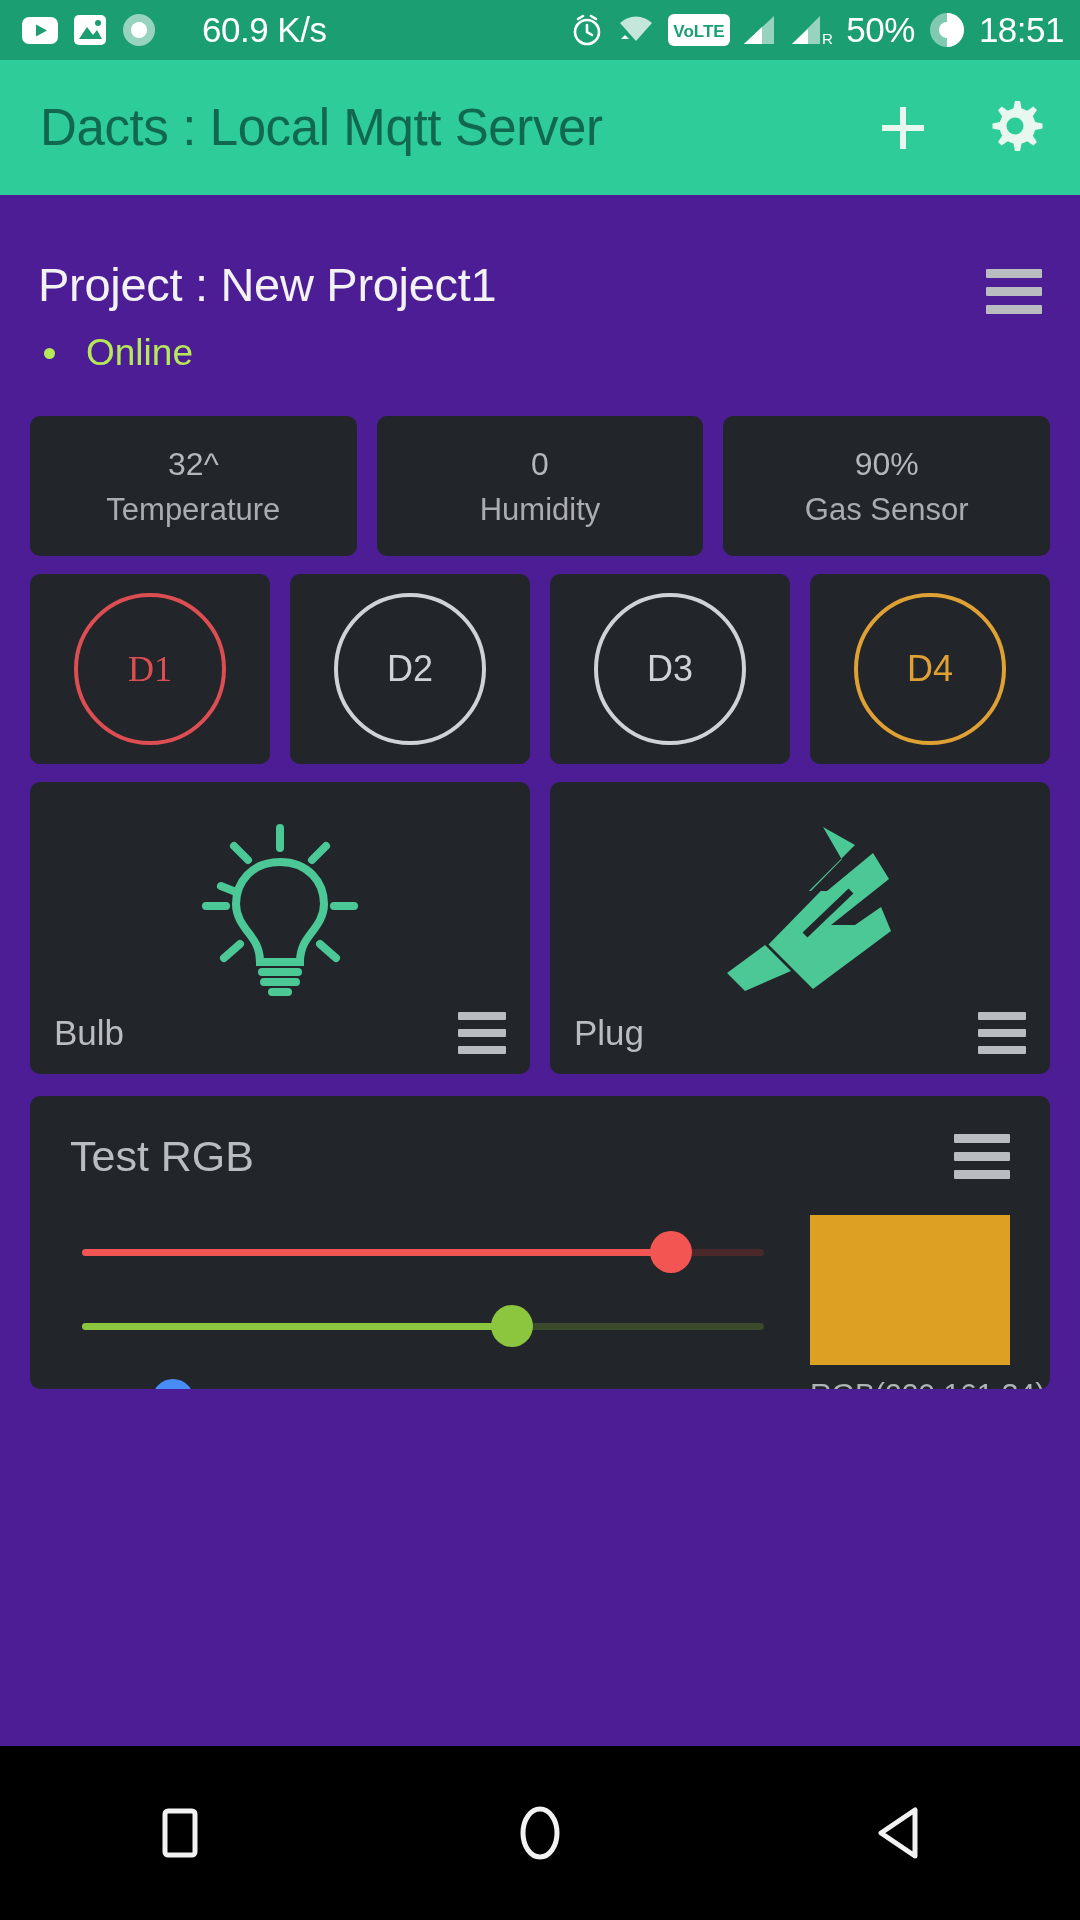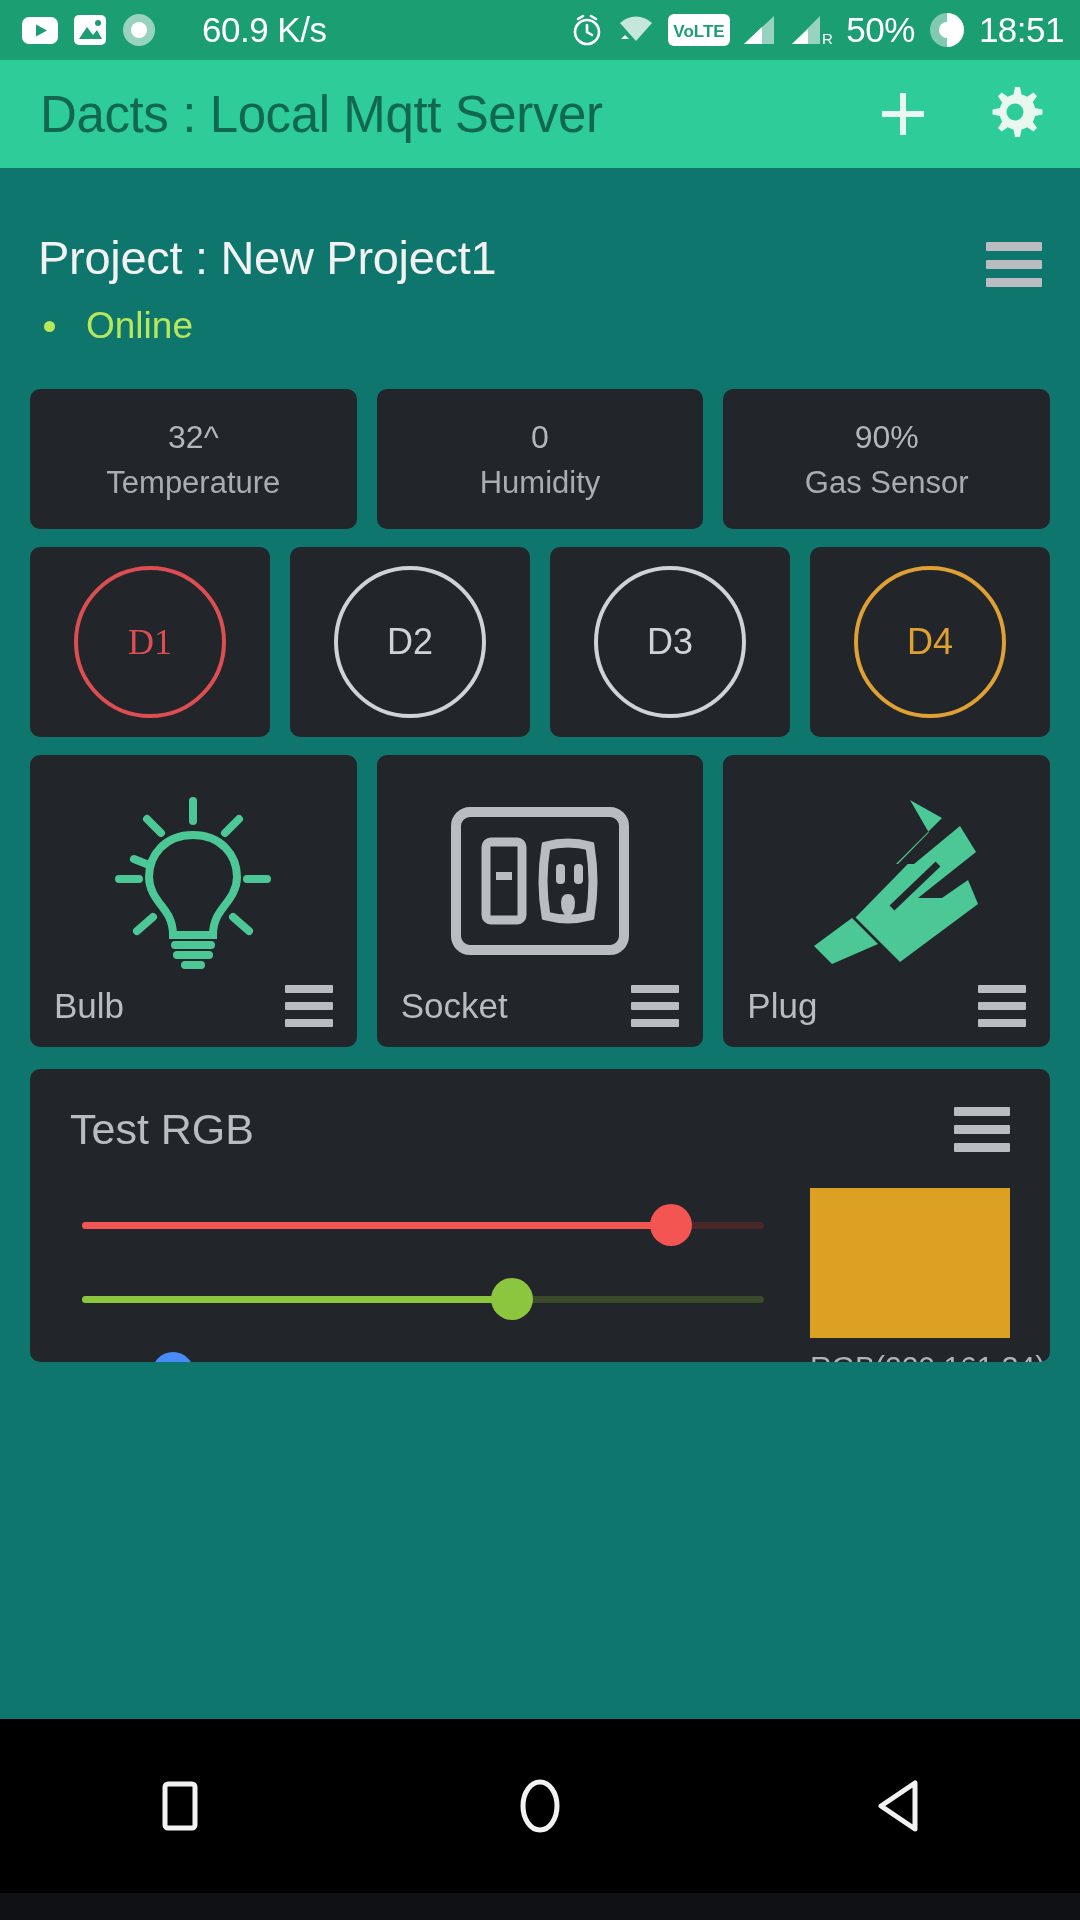--- a/index.html
+++ b/index.html
@@ -11,31 +11,31 @@
     height:60px; background:#1b9e72; display:flex; align-items:center;
     padding:0 16px 0 22px; gap:0;
   }
   .sb-left{ display:flex; align-items:center; gap:16px; }
   .sb-right{ display:flex; align-items:center; gap:14px; margin-left:auto;justify-content:flex-end; }
   .sb-text{ color:#ffffff; font-size:35px; letter-spacing:-0.5px; font-weight:400; }
   .sb-icon{ display:block; }
 
   
   #appbar{
-    height:108px; background:#2ecc99; display:flex; align-items:center;
+    height:135px; background:#2ecc99; display:flex; align-items:center;
     padding:0 34px 0 40px;
   }
   #appbar-title{
     color:#11684f; font-size:51px; font-weight:400; letter-spacing:-0.4px;
     white-space:nowrap; overflow:hidden;
   }
   .appbar-actions{ margin-left:auto; display:flex; align-items:center; gap:52px; }
 
   
-  #content{ background:#0f766e; padding:0 0 0 0; height:1551px; position:relative; }
+  #content{ background:#4c1d95; padding:0 0 0 0; height:1551px; position:relative; }
 
   #project-head{ padding:62px 38px 0 38px; display:flex; align-items:flex-start; }
   #project-title{ color:#f2f2f2; font-size:47px; font-weight:400; letter-spacing:-0.3px; }
   #project-menu{ margin-left:auto; margin-top:12px; }
   .hamburger{ display:flex; flex-direction:column; gap:9px; }
   .hamburger span{ display:block; width:56px; height:9px; background:#b9bcc0; border-radius:1px; }
   .hamburger.sm span{ width:48px; height:8px; gap:7px; }
 
   #status-line{ padding:18px 38px 0 44px; display:flex; align-items:center; gap:31px; }
   .status-dot{ width:11px; height:11px; border-radius:50%; background:#b6e85a; }
@@ -249,41 +249,20 @@
       <div class="device-foot">
         <span class="device-name">Bulb</span>
         <span class="hamburger sm">
           <span></span>
           <span></span>
           <span></span>
         </span>
       </div>
     </div>
 
-    <div class="device-card">
-      <div class="device-icon-wrap">
-        <svg width="180" height="150" viewBox="0 0 180 150">
-          <rect x="6" y="6" width="168" height="138" rx="14" fill="none" stroke="#b9bcc0" stroke-width="10"></rect>
-          <rect x="36" y="36" width="36" height="78" rx="5" fill="none" stroke="#b9bcc0" stroke-width="9"></rect>
-          <rect x="46" y="66" width="16" height="8" fill="#b9bcc0"></rect>
-          <path d="M96 40 q22-6 44 0 q6 36 0 70 q-22 6 -44 0 q-6-34 0-70 Z" fill="none" stroke="#b9bcc0" stroke-width="9"></path>
-          <rect x="106" y="58" width="9" height="20" rx="4" fill="#b9bcc0"></rect>
-          <rect x="124" y="58" width="9" height="20" rx="4" fill="#b9bcc0"></rect>
-          <path d="M118 88 q7 0 7 9 q0 10 -7 14 q-7 -4 -7 -14 q0 -9 7 -9 Z" fill="#b9bcc0"></path>
-        </svg>
-      </div>
-      <div class="device-foot">
-        <span class="device-name">Socket</span>
-        <span class="hamburger sm">
-          <span></span>
-          <span></span>
-          <span></span>
-        </span>
-      </div>
-    </div>
 
     <div class="device-card">
       <div class="device-icon-wrap">
         <svg width="190" height="175" viewBox="0 0 190 175">
           <g fill="#4cc896">
             <path d="M118 6 L150 24 L104 70 L122 70 L168 32 L184 58 L126 104 L150 104 L176 86 L186 110
                      L108 168 L62 122 L140 44 Z"></path>
             <path d="M60 124 L86 150 L40 170 L22 152 Z"></path>
           </g>
           <g stroke="#222529" stroke-width="7" fill="none">

